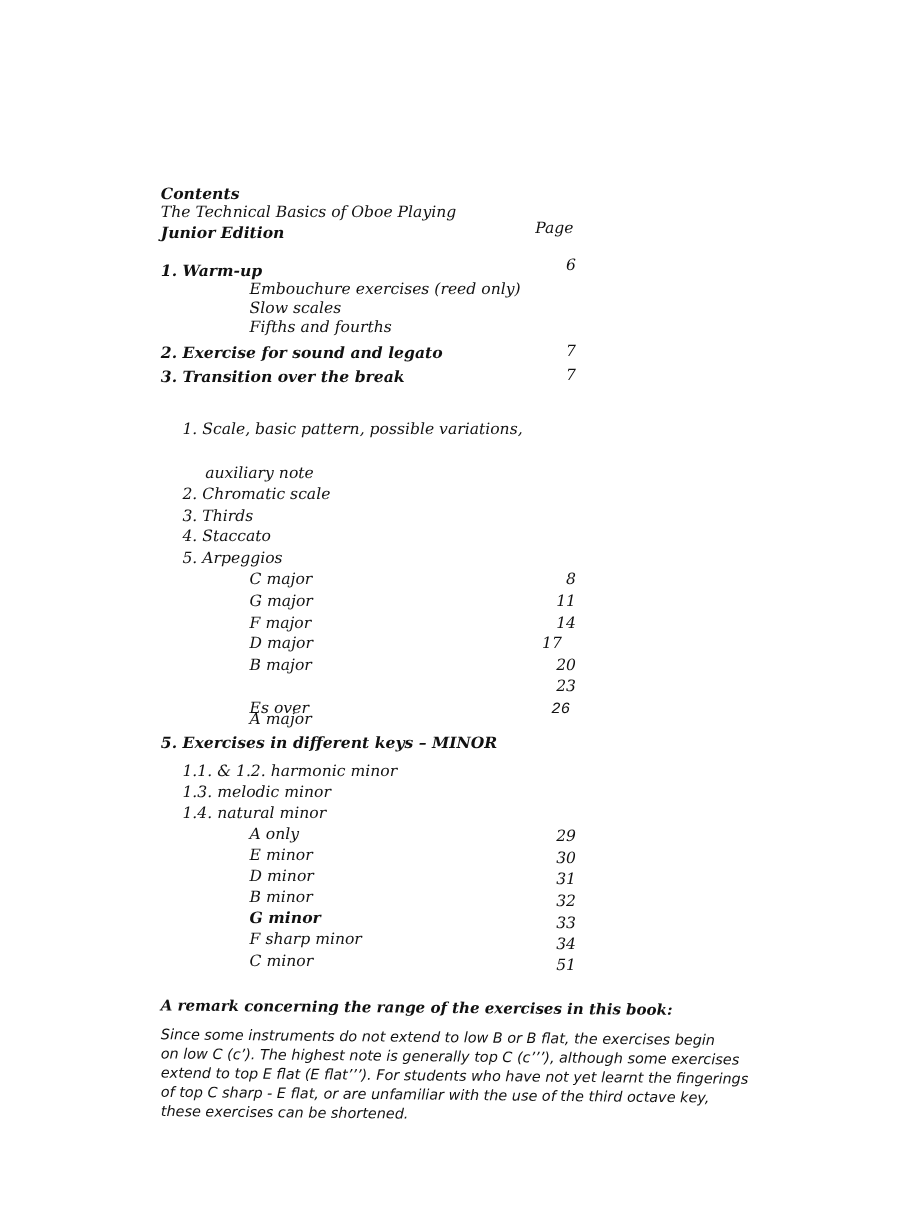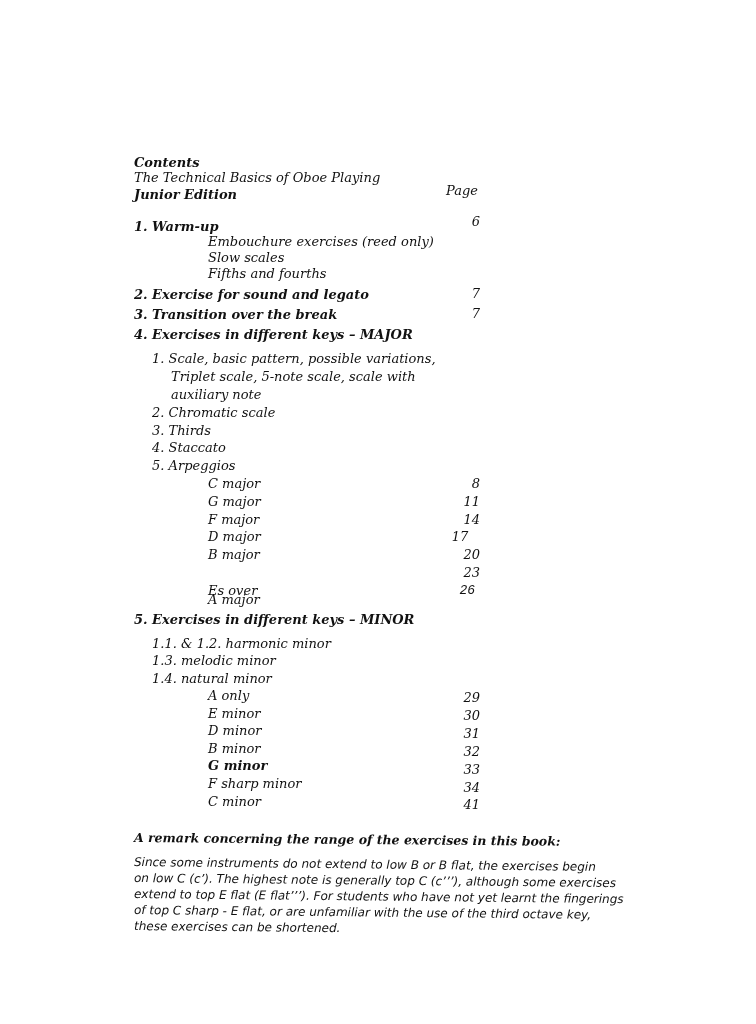--- a/index.html
+++ b/index.html
@@ -27,23 +27,21 @@
   <div class="abs num" style="left:440px;top:214px;">6</div>
   <div class="abs" style="left:208px;top:234px;">Embouchure exercises (reed only)</div>
   <div class="abs" style="left:208px;top:250px;">Slow scales</div>
   <div class="abs" style="left:208px;top:266px;">Fifths and fourths</div>
 
   <div class="abs bold" style="left:134px;top:287px;">2. Exercise for sound and legato</div>
   <div class="abs num" style="left:440px;top:286px;">7</div>
   <div class="abs bold" style="left:134px;top:307px;">3. Transition over the break</div>
   <div class="abs num" style="left:440px;top:306px;">7</div>
 
-  <div class="abs bold" style="left:134px;top:327px;">4. Exercises in different keys – MAJOR</div>
   <div class="abs" style="left:152px;top:351px;">1. Scale, basic pattern, possible variations,</div>
-  <div class="abs" style="left:171px;top:369px;">Triplet scale, 5-note scale, scale with</div>
   <div class="abs" style="left:171px;top:387px;">auxiliary note</div>
   <div class="abs" style="left:152px;top:405px;">2. Chromatic scale</div>
   <div class="abs" style="left:152px;top:423px;">3. Thirds</div>
   <div class="abs" style="left:152px;top:440px;">4. Staccato</div>
   <div class="abs" style="left:152px;top:458px;">5. Arpeggios</div>
 
   <div class="abs" style="left:208px;top:476px;">C major</div>
   <div class="abs num" style="left:440px;top:476px;">8</div>
   <div class="abs" style="left:208px;top:494px;">G major</div>
   <div class="abs num" style="left:440px;top:494px;">11</div>
@@ -69,21 +67,21 @@
   <div class="abs num" style="left:440px;top:708px;">30</div>
   <div class="abs" style="left:208px;top:723px;">D minor</div>
   <div class="abs num" style="left:440px;top:726px;">31</div>
   <div class="abs" style="left:208px;top:741px;">B minor</div>
   <div class="abs num" style="left:440px;top:744px;">32</div>
   <div class="abs" style="left:208px;top:758px;font-weight:bold;">G minor</div>
   <div class="abs num" style="left:440px;top:762px;">33</div>
   <div class="abs" style="left:208px;top:776px;">F sharp minor</div>
   <div class="abs num" style="left:440px;top:780px;">34</div>
   <div class="abs" style="left:208px;top:794px;">C minor</div>
-  <div class="abs num" style="left:440px;top:797px;">41</div>
+  <div class="abs num" style="left:440px;top:797px;">51</div>
 
   <div class="abs remark-title" style="left:134px;top:830px;transform:rotate(0.5deg);transform-origin:left;">A remark concerning the range of the exercises in this book:</div>
   <div class="abs remark-body" style="left:134px;top:854px;transform:rotate(0.6deg);transform-origin:left;">Since some instruments do not extend to low B or B flat, the exercises begin</div>
   <div class="abs remark-body" style="left:134px;top:870px;transform:rotate(0.6deg);transform-origin:left;">on low C (c’). The highest note is generally top C (c’’’), although some exercises</div>
   <div class="abs remark-body" style="left:134px;top:886px;transform:rotate(0.6deg);transform-origin:left;">extend to top E flat (E flat’’’). For students who have not yet learnt the fingerings</div>
   <div class="abs remark-body" style="left:134px;top:902px;transform:rotate(0.6deg);transform-origin:left;">of top C sharp - E flat, or are unfamiliar with the use of the third octave key,</div>
   <div class="abs remark-body" style="left:134px;top:918px;transform:rotate(0.6deg);transform-origin:left;">these exercises can be shortened.</div>
 </div>
 
 </body></html>

